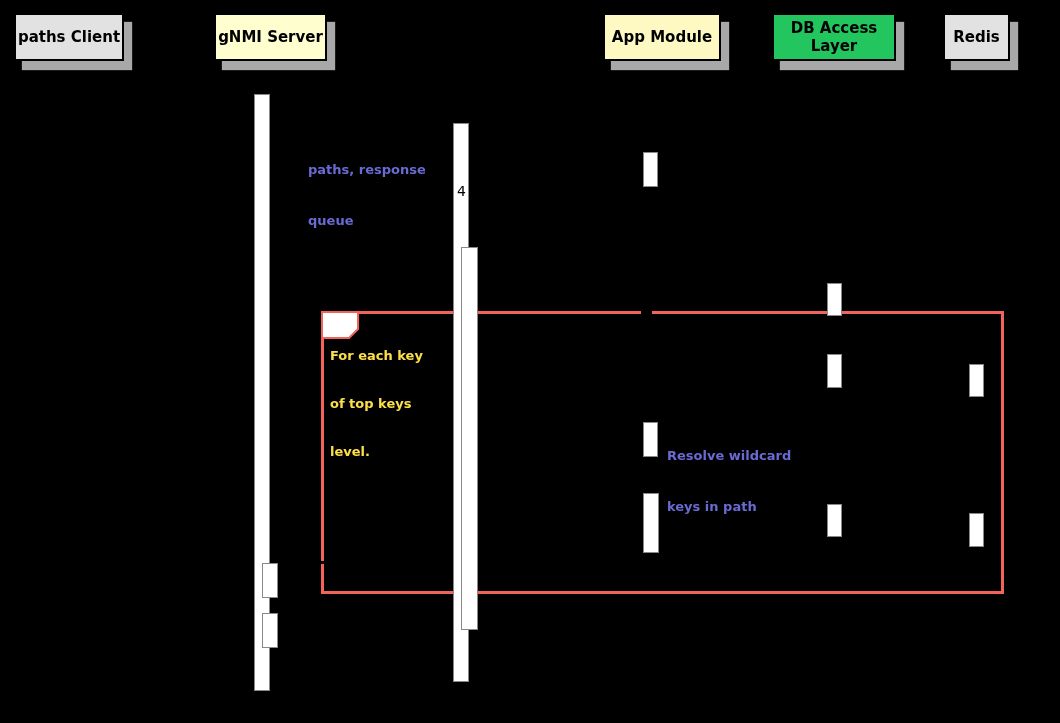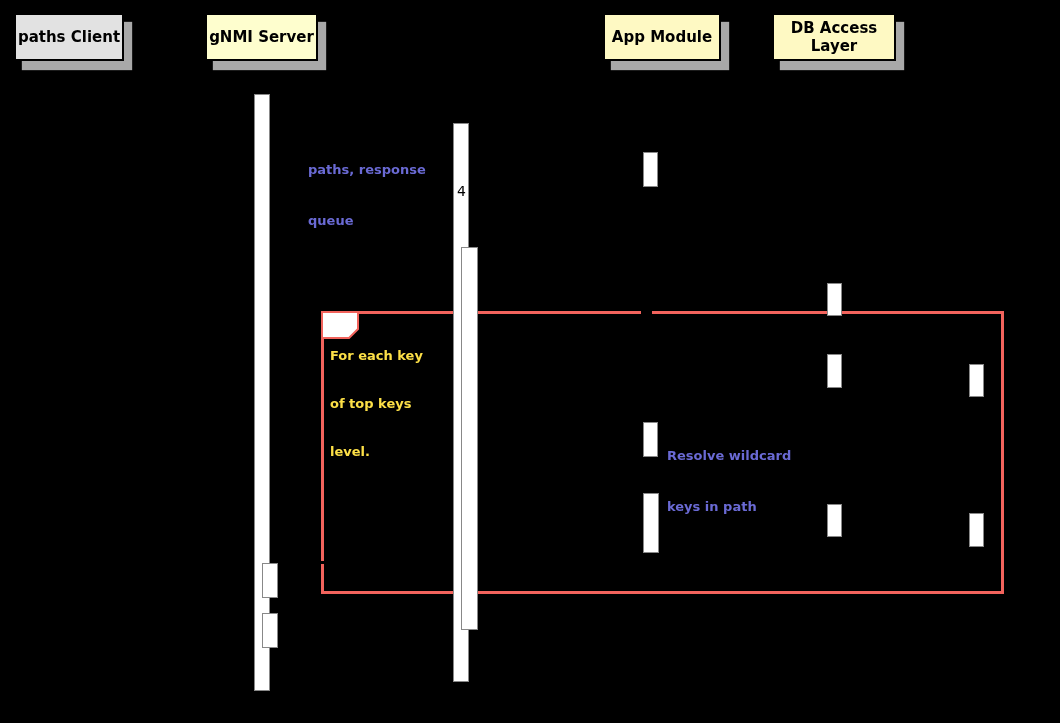--- a/index.html
+++ b/index.html
@@ -51,33 +51,36 @@
     <div>queue</div>
   </div>
 
   <span class="seq" style="left: 457px; top: 183px;">4</span>
 
 <div class="lifeline" style="left: 68px;"></div>
     <div class="pbox" style="left: 14px; width: 110px; background: rgb(226, 226, 226);">
       <span>paths Client</span>
     </div>
     <div class="lifeline" style="left: 261px;"></div>
-    <div class="pbox" style="left: 205px; width: 113px; background: rgb(254, 254, 206); text-align: right;">
+    <div class="pbox" style="left: 214px; width: 113px; background: rgb(254, 254, 206); text-align: right;">
       <span>gNMI Server</span>
     </div>
     <div class="lifeline" style="left: 460px;"></div>
     <div class="lifeline" style="left: 651px;"></div>
     <div class="pbox" style="left: 603px; width: 118px; background: #fef9c3;">
       <span>App Module</span>
     </div>
     <div class="lifeline" style="left: 833px;"></div>
-    <div class="pbox" style="left: 772px; width: 124px; background: #fef9c3;">
+    <div class="pbox" style="left: 772px; width: 124px; background: #22c55e;">
       <span>DB Access Layer</span>
     </div>
     <div class="lifeline" style="left: 976px;"></div>
+    <div class="pbox" style="left: 943px; width: 67px; background: rgb(226, 226, 226);">
+      <span>Redis</span>
+    </div>
     <div class="act" style="left: 254px; top: 94px; width: 16px; height: 597px;"></div>
     <div class="act" style="left: 262px; top: 563px; width: 16px; height: 35px;"></div>
     <div class="act" style="left: 262px; top: 613px; width: 16px; height: 35px;"></div>
     <div class="act" style="left: 453px; top: 123px; width: 16px; height: 559px;"></div>
     <div class="act" style="left: 461px; top: 247px; width: 17px; height: 383px;"></div>
     <div class="act" style="left: 643px; top: 152px; width: 15px; height: 35px;"></div>
     <div class="act" style="left: 643px; top: 422px; width: 15px; height: 35px;"></div>
     <div class="act" style="left: 643px; top: 493px; width: 16px; height: 60px;"></div>
     <div class="act" style="left: 827px; top: 283px; width: 15px; height: 33px;"></div>
     <div class="act" style="left: 827px; top: 354px; width: 15px; height: 34px;"></div>

